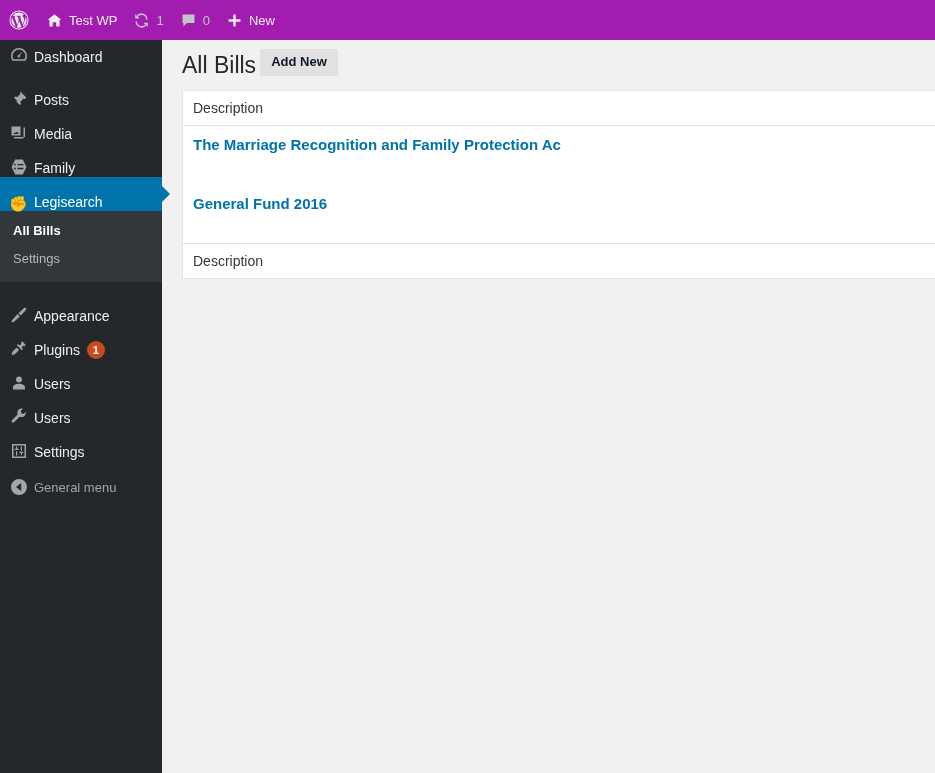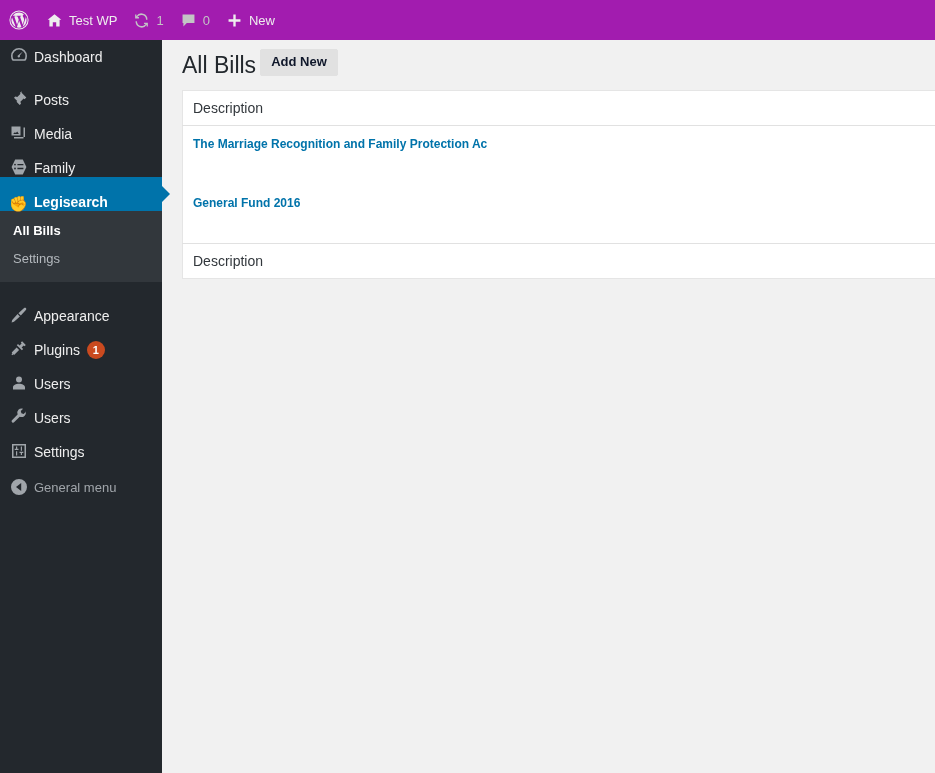--- a/index.html
+++ b/index.html
@@ -73,21 +73,21 @@
   .menu-top .mi-icon svg { display: block; }
   .menu-top .mi-label { font-size: 14px; font-weight: 400; }
   .menu-sep { height: 9px; }
 
   .menu-top.current {
     background: #0073aa;
     color: #fff;
     font-weight: 600;
   }
   .menu-top.current .mi-icon { color: #fff; }
-  .menu-top.current .mi-label { font-weight: 700; }
+  .menu-top.current .mi-label { font-weight: 400; }
   .menu-top.current::after {
     content: "";
     position: absolute;
     right: -8px;
     top: 50%;
     margin-top: -8px;
     border-style: solid;
     border-width: 8px 0 8px 8px;
     border-color: transparent transparent transparent #0073aa;
   }
@@ -205,21 +205,21 @@
     vertical-align: top;
     line-height: 1.4;
     color: #32373c;
     font-size: 14px;
     height: 59px;
   }
   td.col-description a {
     color: #0073aa;
     font-weight: 600;
     text-decoration: none;
-    font-size: 12px;
+    font-size: 15px;
   }
   thead th.col-description, tfoot th.col-description { padding-left: 10px; }
 </style>
 </head>
 <body>
 
 <div id="adminbar">
   <a class="ab-item">
     <span class="ab-icon">
       <svg width="20" height="20" viewBox="0 0 20 20" fill="#eeeeee">

